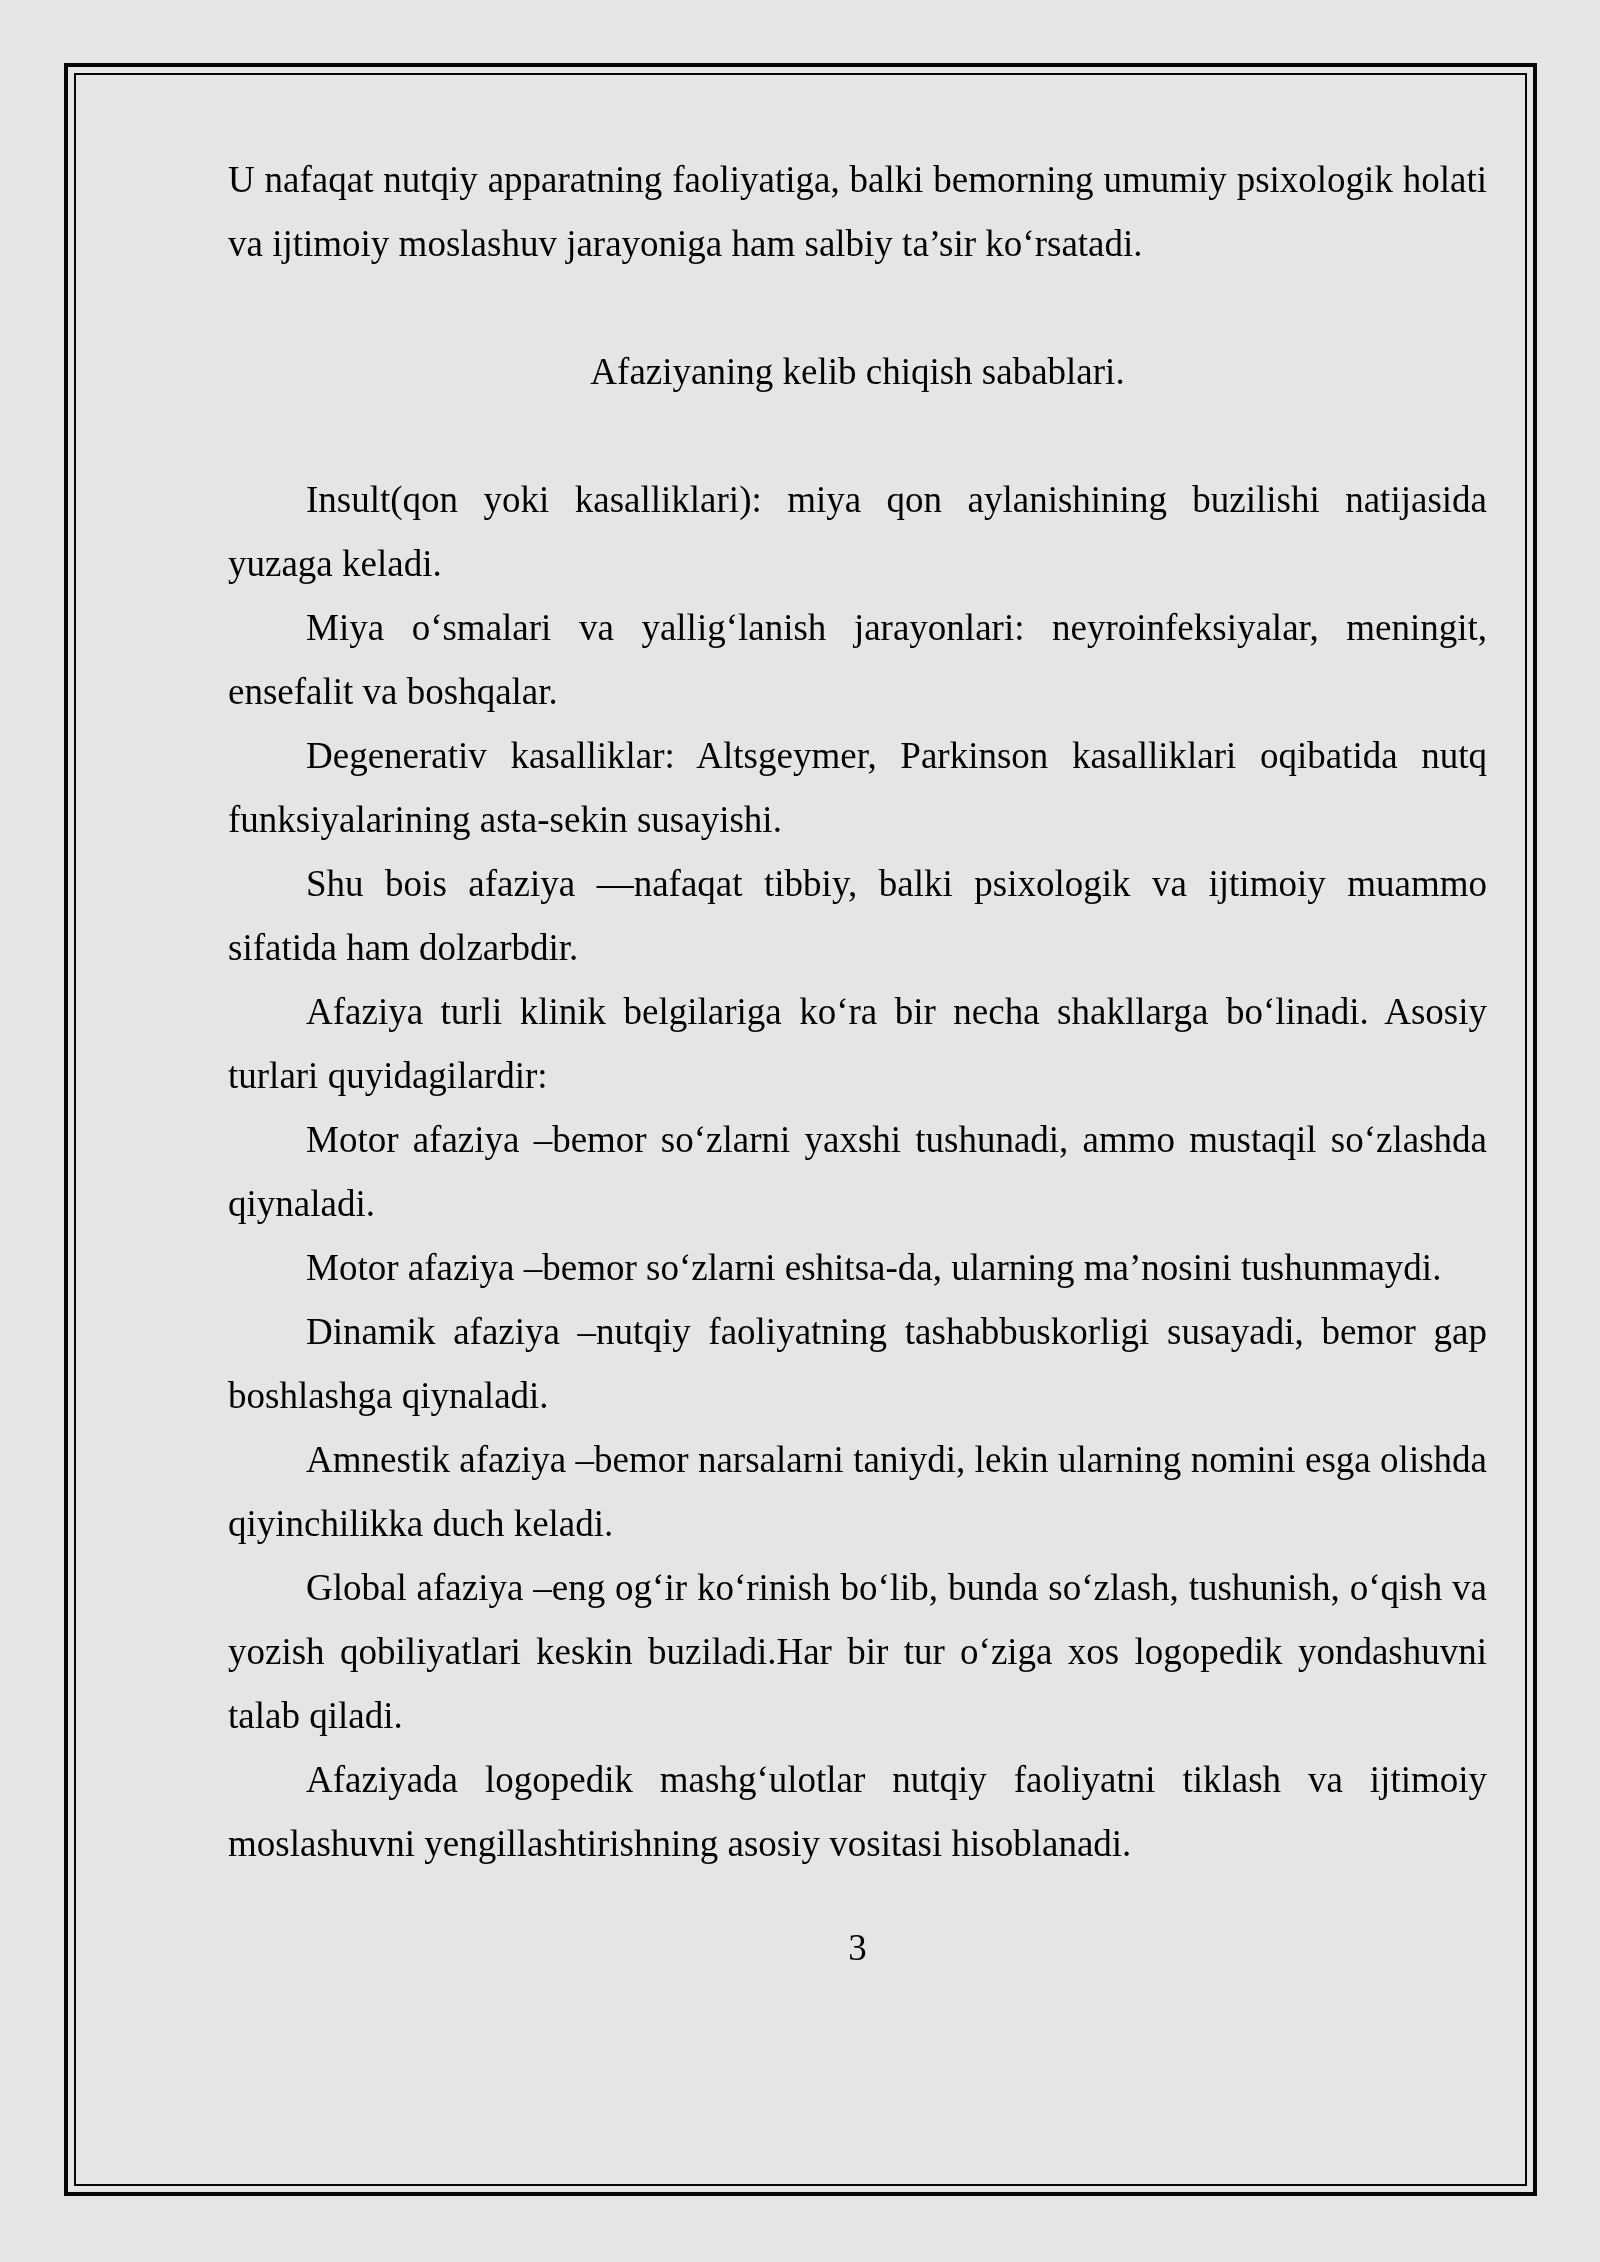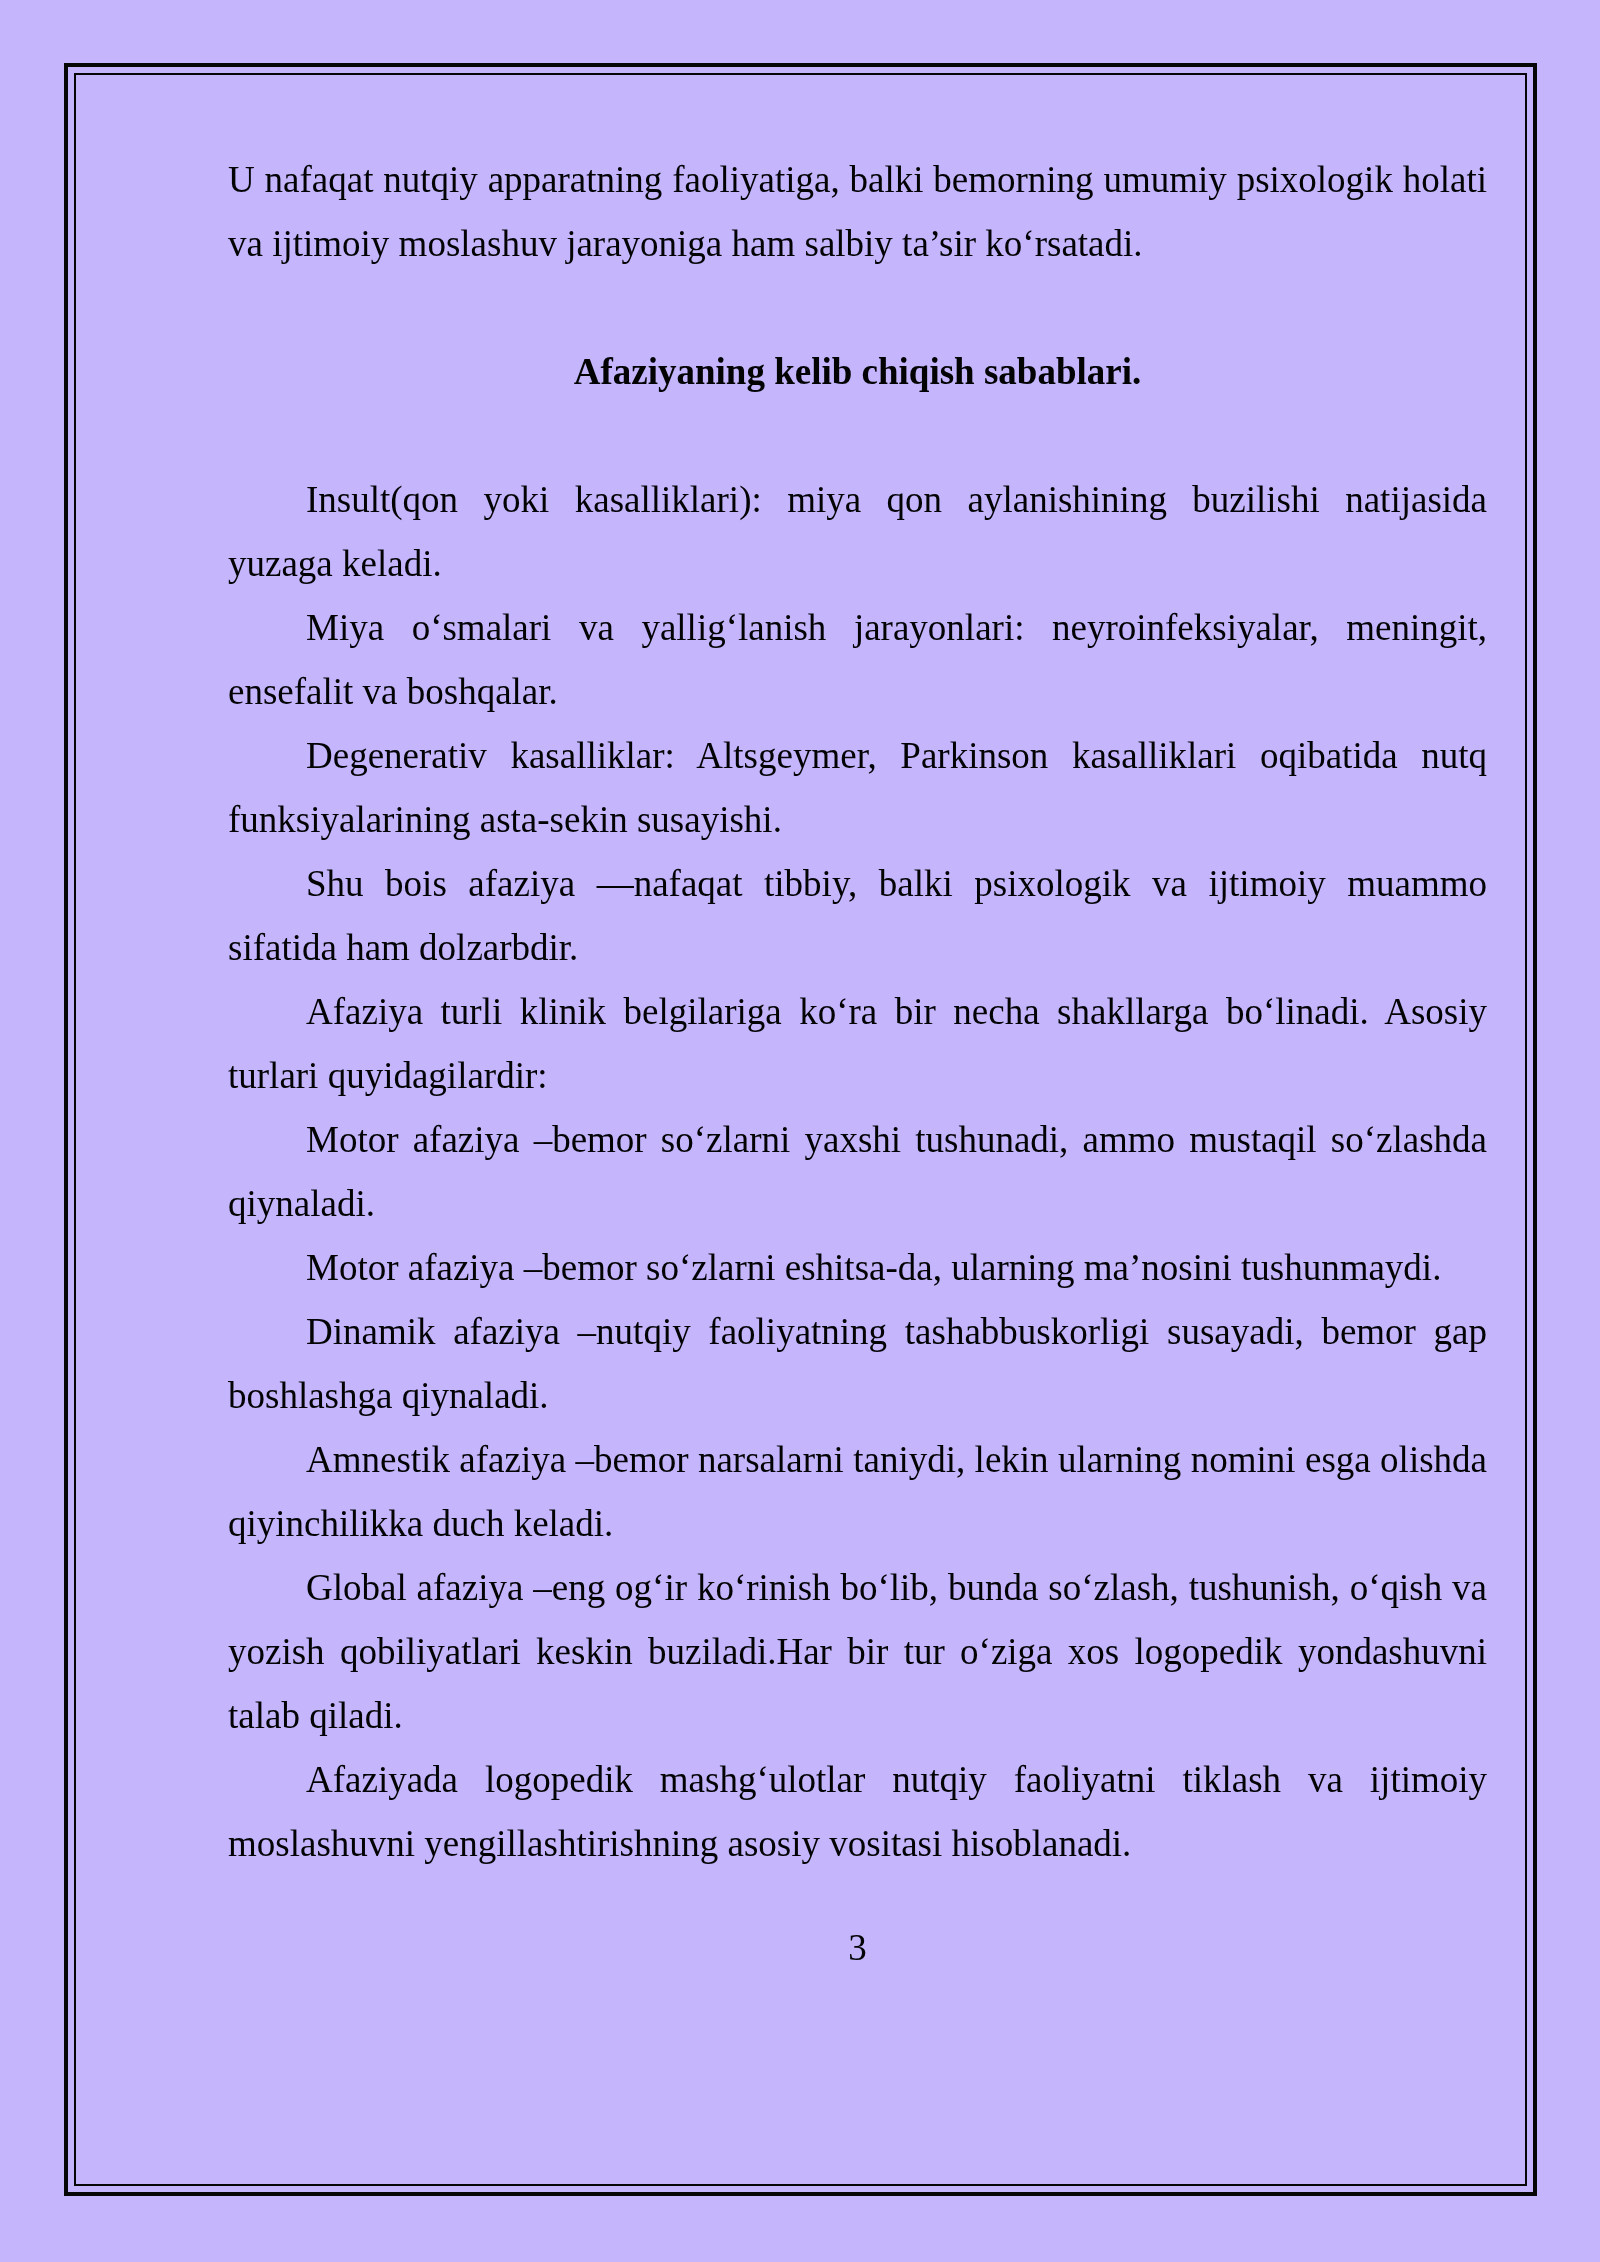--- a/index.html
+++ b/index.html
@@ -5,21 +5,21 @@
   * { box-sizing: border-box; }
   html, body {
     margin: 0;
     padding: 0;
     background: #ffffff;
   }
   .page {
     position: relative;
     width: 1600px;
     height: 2262px;
-    background: #c4b5fd;
+    background: #e5e5e5;
     overflow: hidden;
     font-family: "Liberation Serif", "DejaVu Serif", serif;
     color: #030303;
   }
   .border-outer {
     position: absolute;
     left: 64px;
     top: 63px;
     width: 1473px;
     height: 2133px;
@@ -46,21 +46,21 @@
     text-align: justify;
     text-indent: 78px;
   }
   .para.intro {
     text-indent: 0;
   }
   .heading {
     margin: 64px 0;
     font-size: 37px;
     line-height: 64px;
-    font-weight: 700;
+    font-weight: 400;
     text-align: center;
     text-indent: 0;
   }
   .page-number {
     margin-top: 40px;
     text-align: center;
     font-size: 37px;
     line-height: 64px;
   }
 </style>

